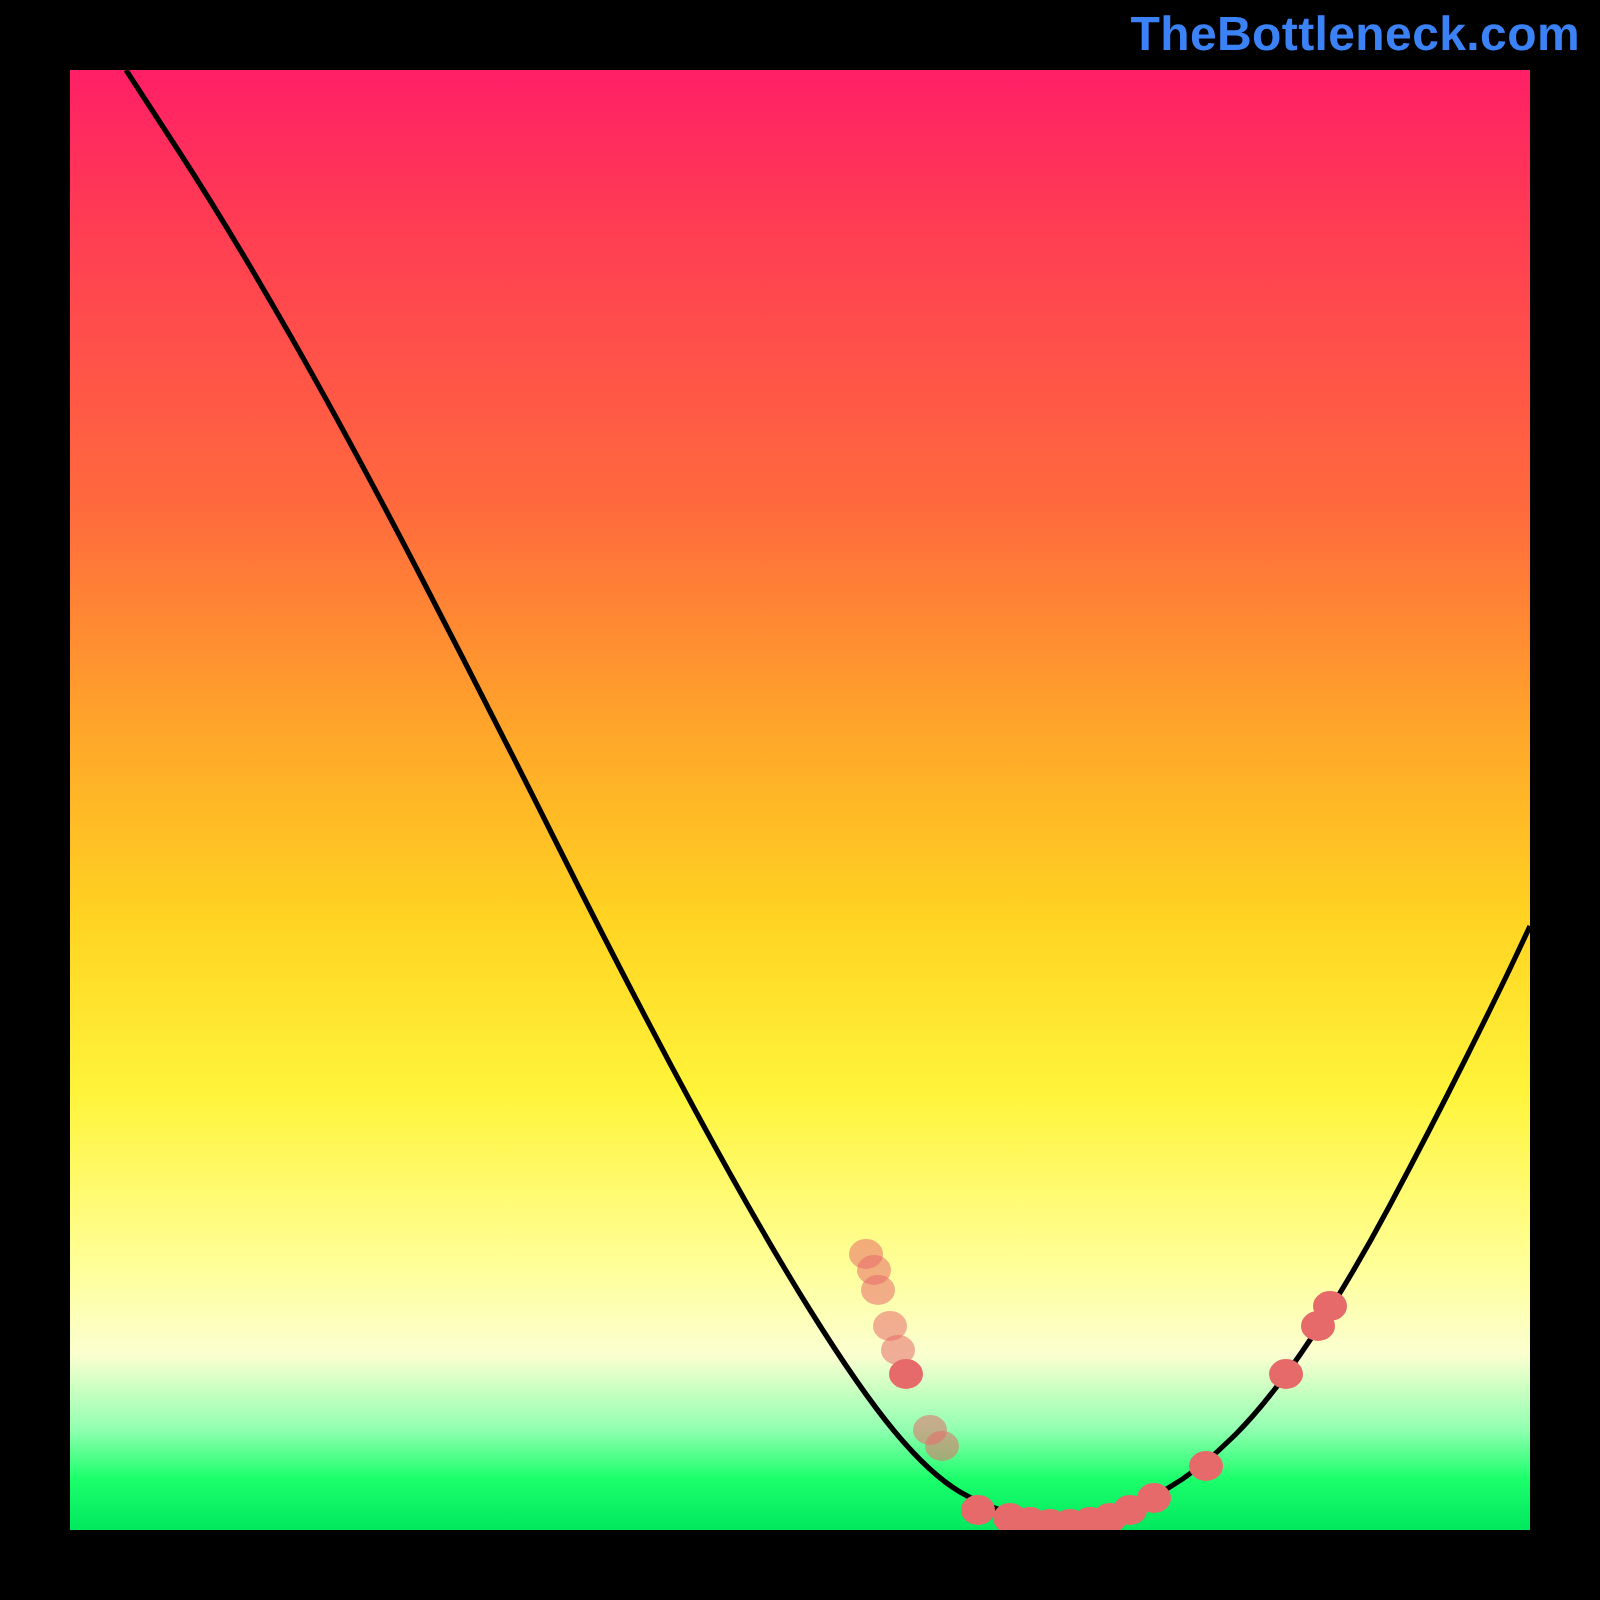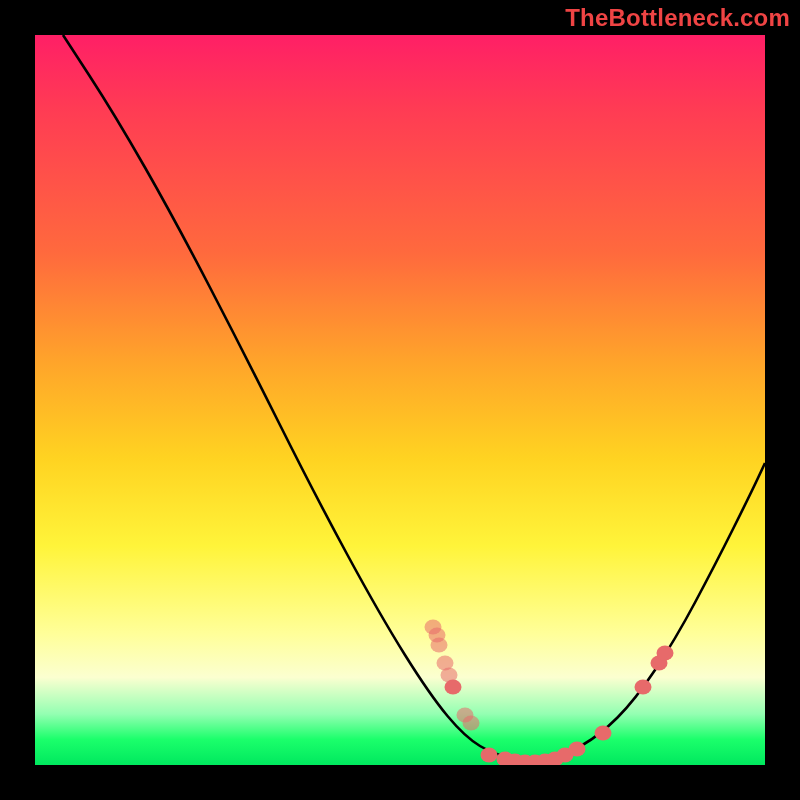--- a/index.html
+++ b/index.html
@@ -14,21 +14,21 @@
   .frame {
     position: relative;
     width: 800px;
     height: 800px;
     background: #000;
   }
   .watermark {
     position: absolute;
     top: 4px;
     right: 10px;
-    color: #ef4444;
+    color: #3b82f6;
     font-size: 24px;
     font-weight: bold;
     letter-spacing: 0.2px;
     z-index: 20;
   }
   .plot {
     position: absolute;
     left: 35px;
     top: 35px;
     width: 730px;

